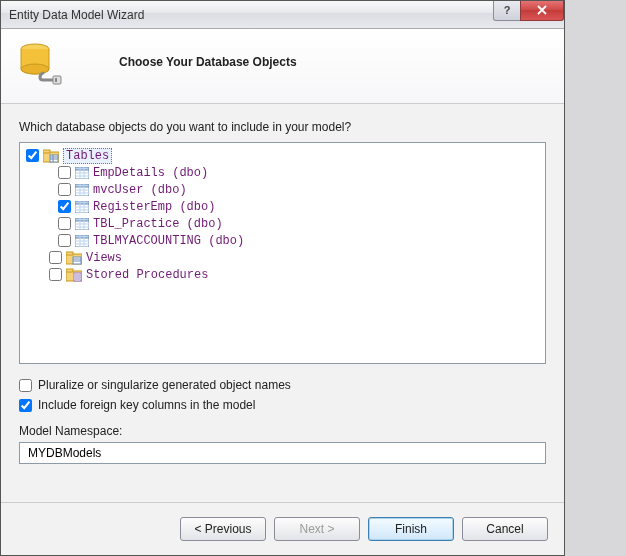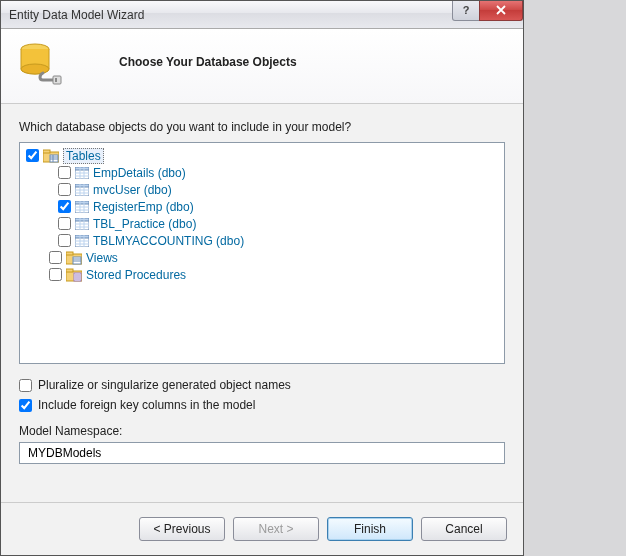--- a/index.html
+++ b/index.html
@@ -7,21 +7,21 @@
     margin: 0;
     font-family: "Segoe UI", Tahoma, sans-serif;
     font-size: 12px;
     background: #d8d8da;
     width: 626px;
     height: 556px;
     overflow: hidden;
     position: relative;
   }
   .window {
-    width: 524px;
+    width: 565px;
     height: 556px;
     background: #fff;
     border: 1px solid #555;
     display: flex;
     flex-direction: column;
   }
   .titlebar {
     height: 28px;
     background: linear-gradient(to bottom, #f9f9fb 0%, #e7e8ed 45%, #dcdde3 46%, #e8e9ee 100%);
     border-bottom: 1px solid #aaa;
@@ -102,21 +102,21 @@
     padding: 4px 6px;
     overflow: auto;
   }
   .tree-node {
     display: flex;
     align-items: center;
     gap: 4px;
     height: 17px;
     white-space: nowrap;
   }
-  .tree-node .label { color: #0369a1; }
+  .tree-node .label { color: #701a75; font-family: Liberation Mono, monospace; }
   .tree-children { margin-left: 32px; }
   .tree-root2 { margin-left: 23px; }
   input[type=checkbox] {
     width: 13px; height: 13px; margin: 0;
   }
   .tbl-icon, .folder-icon {
     display: inline-flex;
     align-items: center;
     justify-content: center;
   }

